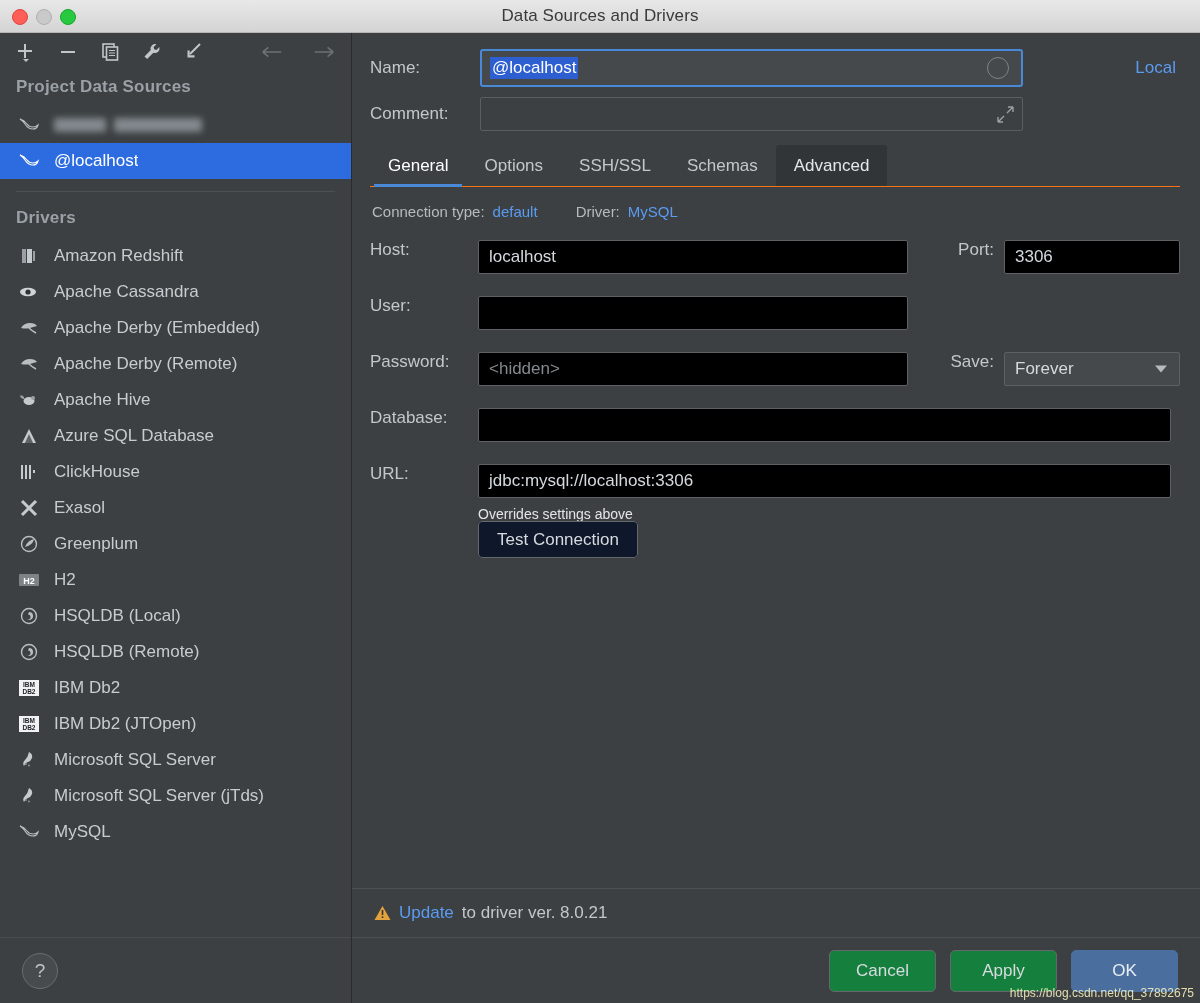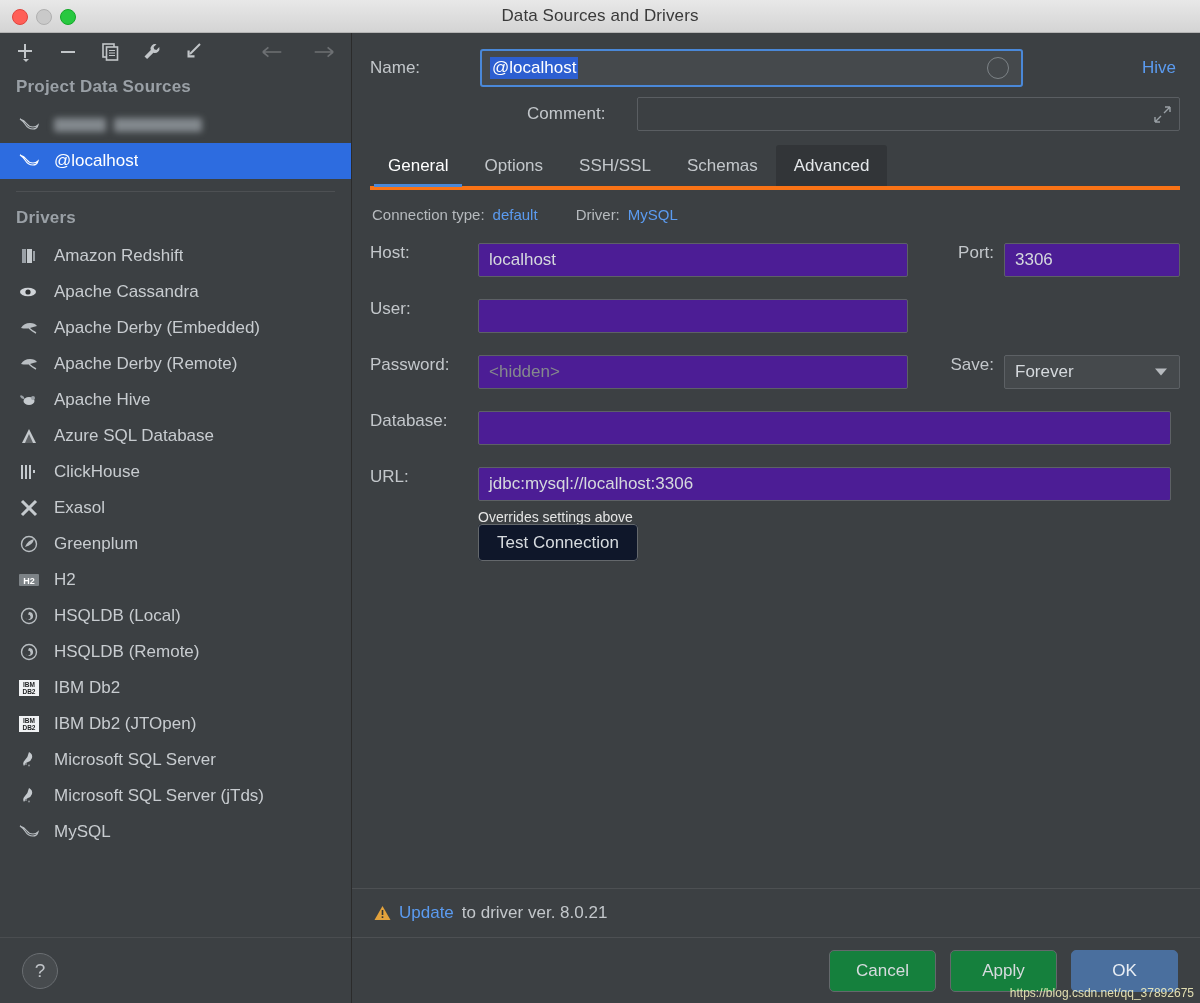--- a/index.html
+++ b/index.html
@@ -92,21 +92,21 @@
     border:1px solid #6a6e72;background:#474b4e;
     display:flex;align-items:center;justify-content:center;
     color:#c0c4c8;font-size:19px;
   }
 
   
   .main{
     flex:1;display:flex;flex-direction:column;background:#3c4043;
   }
   .main-top{padding:16px 20px 0 18px;}
-  .fld-row{display:flex;align-items:center;margin-bottom:10px;justify-content:flex-end;}
+  .fld-row{display:flex;align-items:center;margin-bottom:10px;}
   .fld-label{
     width:110px;font-size:17px;color:#c3c7cb;flex:0 0 110px;
   }
   .name-box{
     position:relative;width:543px;height:38px;
     background:#45494c;border:2px solid #4a88d8;border-radius:3px;
     display:flex;align-items:center;padding:0 8px;box-sizing:border-box;
   }
   .sel-text{
     background:#2d5fd1;color:#ffffff;font-size:17px;padding:1px 2px;
@@ -122,21 +122,21 @@
   }
   .expand-ico{position:absolute;right:8px;top:8px;color:#9aa0a6;}
 
   .reset-link{
     margin-left:auto;font-size:17px;color:#5b9bf0;padding-right:4px;
   }
 
   
   .tabs{
     display:flex;align-items:flex-end;margin-top:14px;
-    border-bottom:4px solid #f97316;position:relative;
+    border-bottom:1px solid #f97316;position:relative;
   }
   .tab{
     padding:11px 18px 10px 18px;font-size:17px;color:#c3c7cb;
     position:relative;
   }
   .tab.active{color:#ffffff;}
   .tab.active:after{
     content:"";position:absolute;left:4px;right:4px;bottom:-1px;height:3px;
     background:#4a88d8;
   }
@@ -147,21 +147,21 @@
     display:flex;gap:8px;align-items:center;font-size:15px;
     color:#b6babe;padding:16px 0 12px 2px;
   }
   .conn-line .lnk{color:#5b9bf0;}
   .conn-line .gap{width:22px;}
 
   .form{padding-top:8px;}
   .frow{display:flex;align-items:flex-start;margin-bottom:22px;}
   .flabel{width:108px;flex:0 0 108px;font-size:17px;color:#c3c7cb;}
   .input{
-    background:#4c1d95;border:1px solid #5d6165;border-radius:2px;
+    background:#000000;border:1px solid #5d6165;border-radius:2px;
     height:34px;display:flex;align-items:center;padding:0 10px;
     font-size:17px;color:#d5d9dd;box-sizing:border-box;
   }
   .input.placeholder{color:#85898d;}
   .in-host{width:430px;}
   .in-port{width:176px;}
   .in-user{width:430px;}
   .in-pass{width:430px;}
   .in-db{width:693px;}
   .in-url{width:693px;}
@@ -474,21 +474,21 @@
 
     <div class="main">
       <div class="main-top">
 
         <div class="fld-row">
           <div class="fld-label">Name:</div>
           <div class="name-box">
             <span class="sel-text">@localhost</span>
             <span class="circle-ico"></span>
           </div>
-          <div class="reset-link">Hive</div>
+          <div class="reset-link">Local</div>
         </div>
 
         <div class="fld-row">
           <div class="fld-label">Comment:</div>
           <div class="comment-box">
             <span class="expand-ico">
               <svg width="17" height="17" viewBox="0 0 17 17">
                 <path d="M16 1 L10 7 M16 1 h-5 M16 1 v5" stroke="currentColor" stroke-width="1.4" fill="none"></path>
                 <path d="M1 16 L7 10 M1 16 h5 M1 16 v-5" stroke="currentColor" stroke-width="1.4" fill="none"></path>
               </svg>

